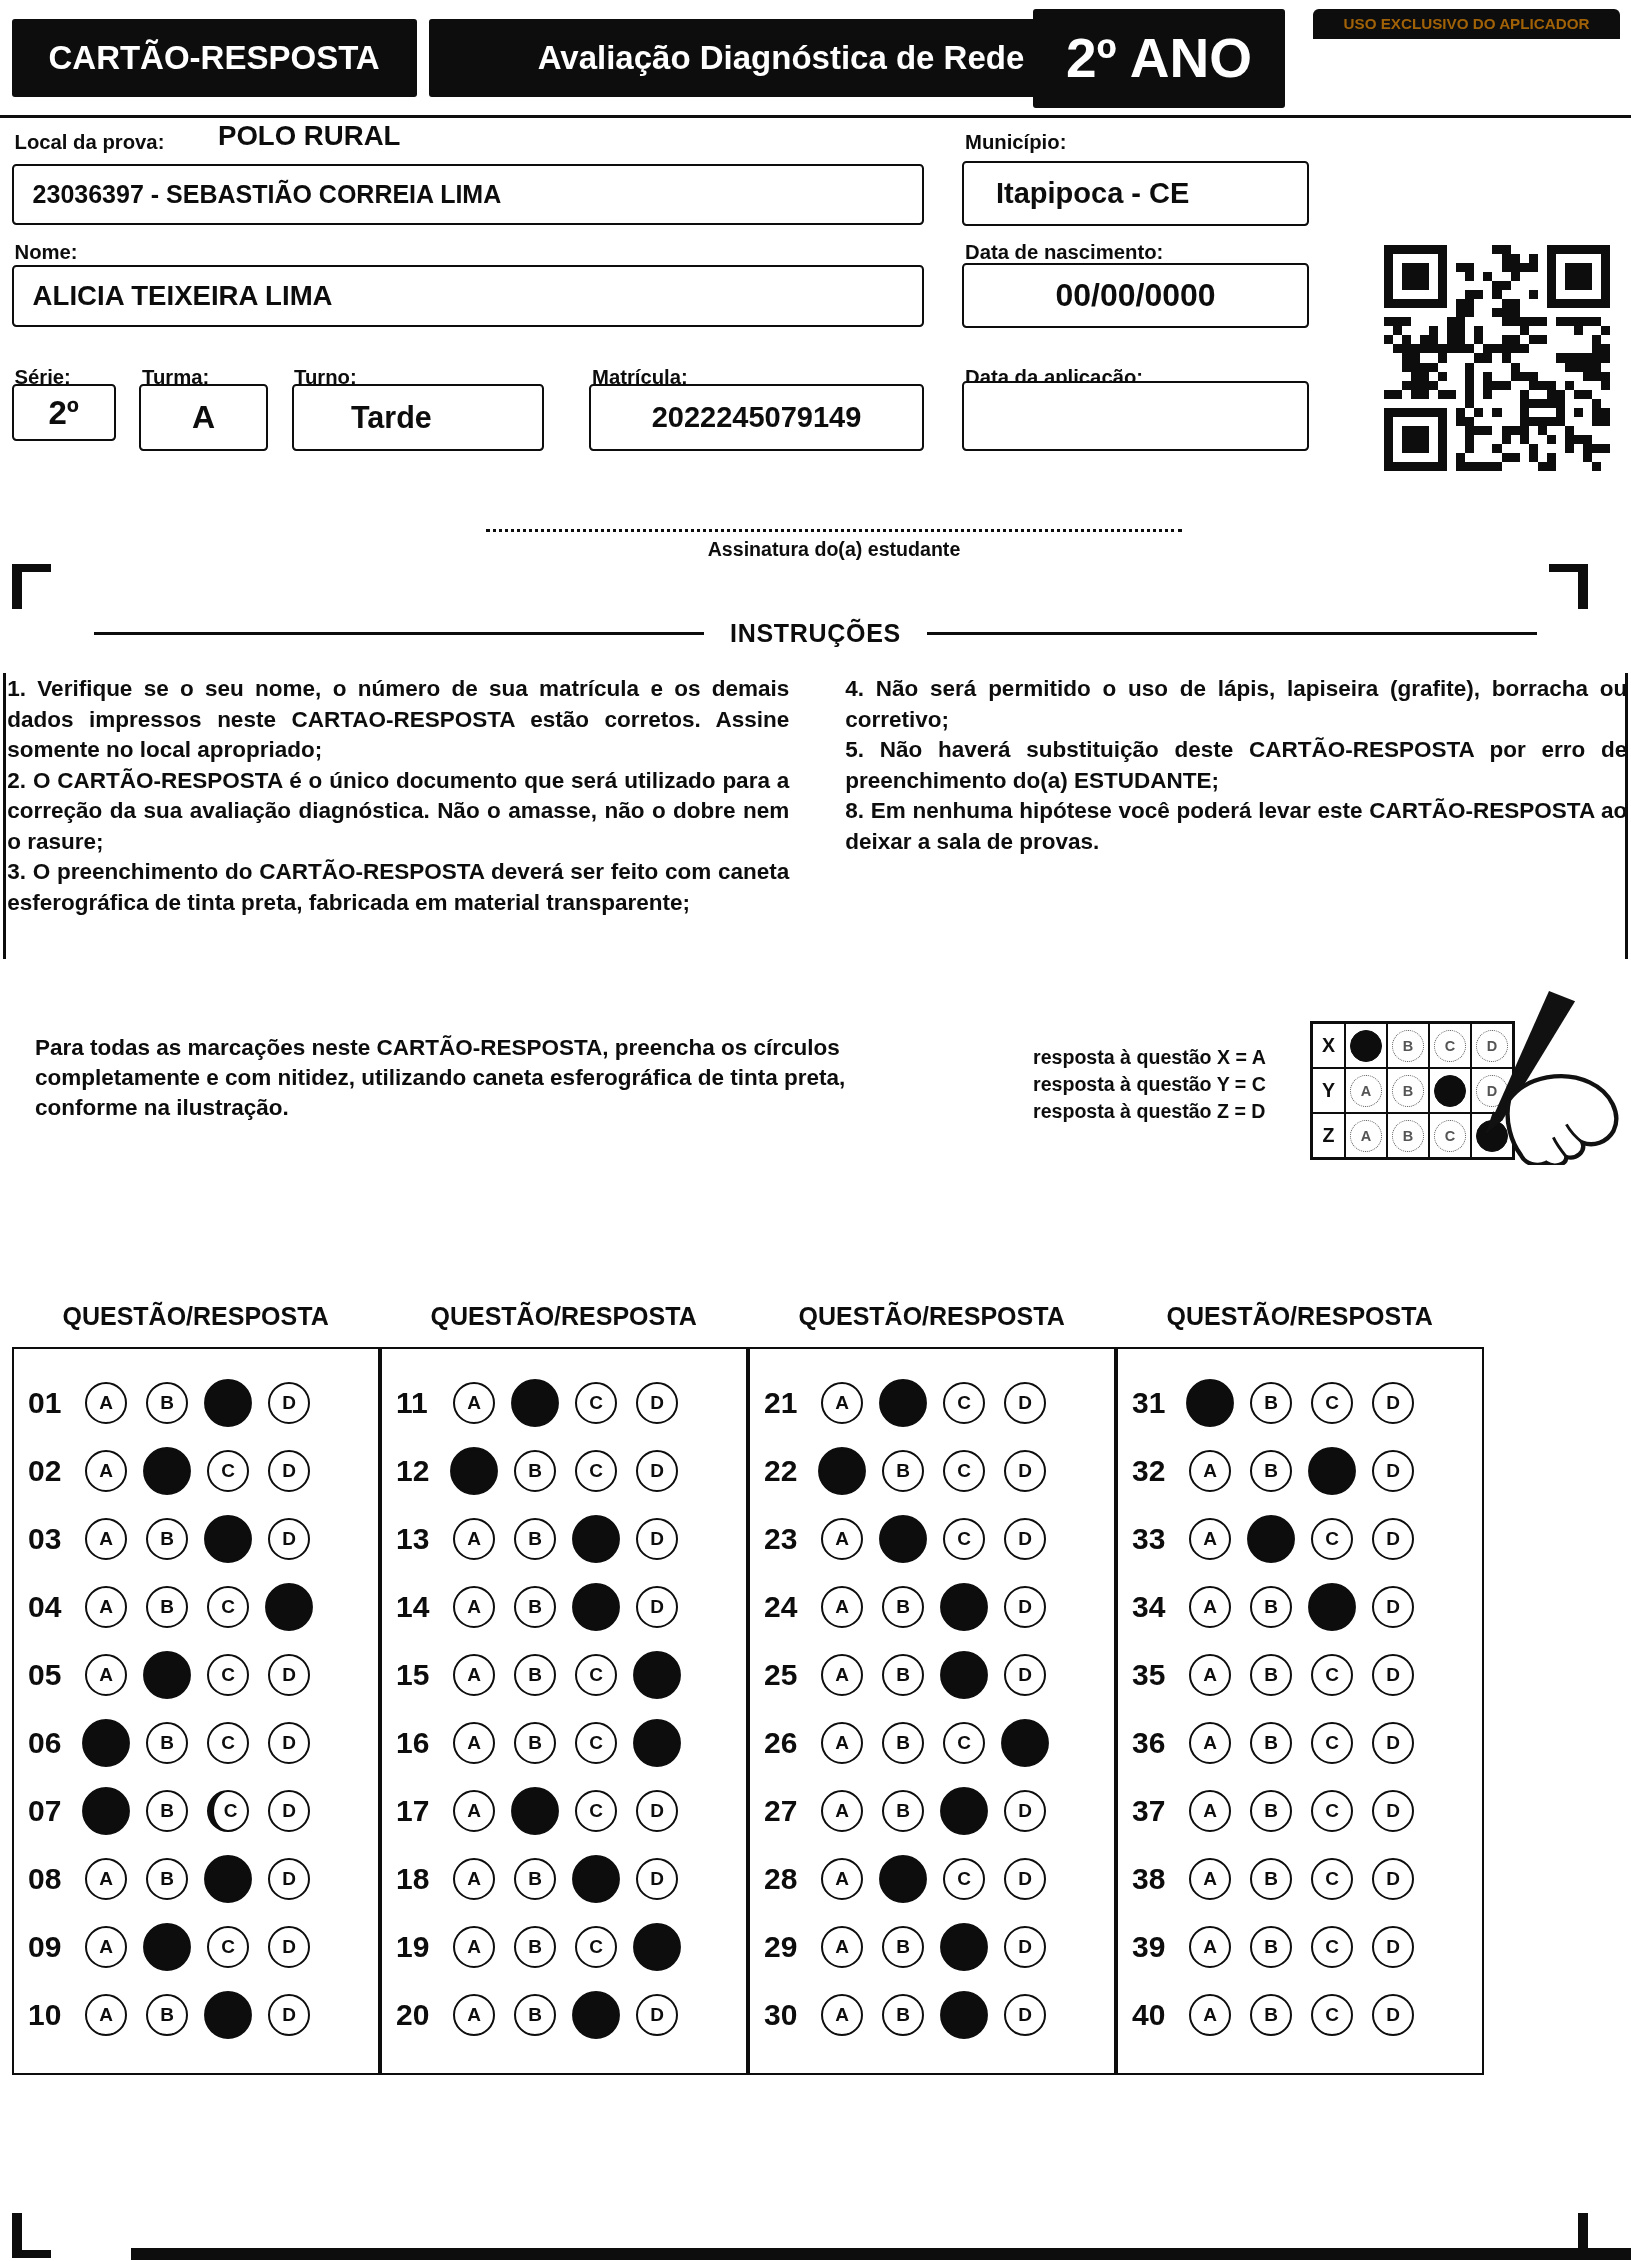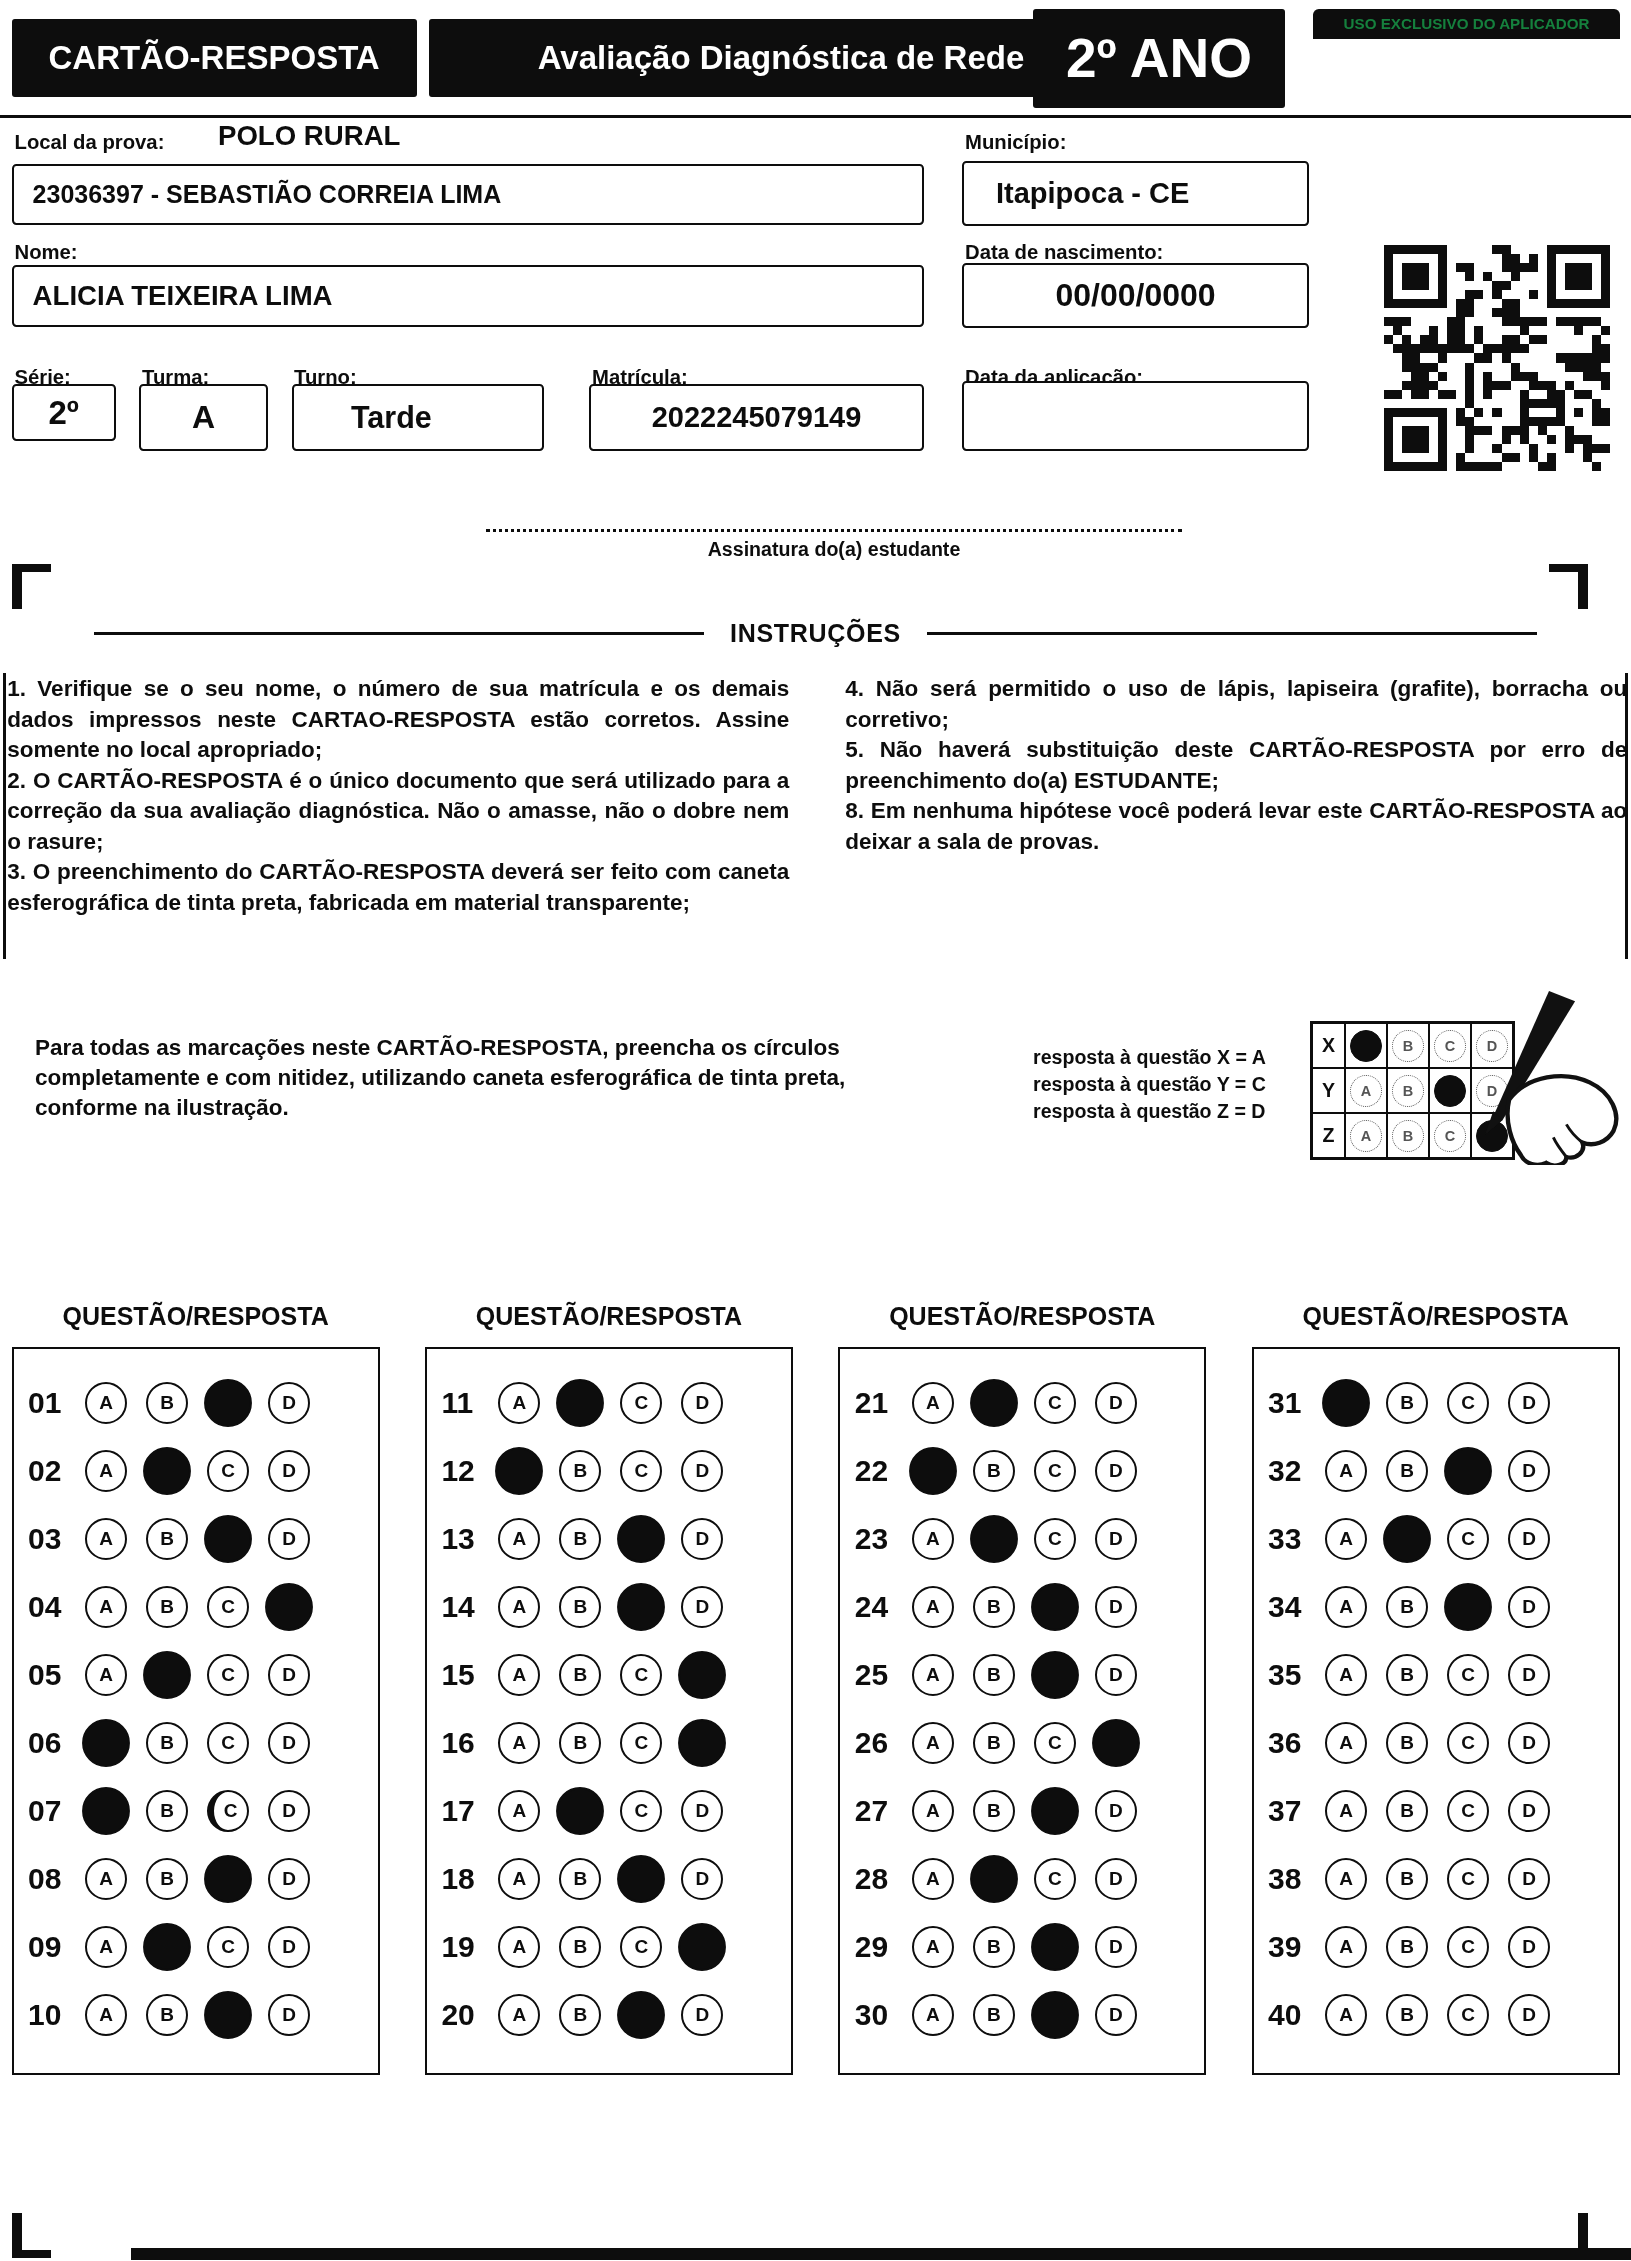--- a/index.html
+++ b/index.html
@@ -8,21 +8,21 @@
   .sheet { position:relative; width:1631px; height:2261px; background:#ffffff; overflow:hidden; margin:0 auto; }
   .abs { position:absolute; }
 
   
   .blackbox { background:#0d0d0d; color:#ffffff; display:flex; align-items:center; justify-content:center; font-weight:bold; border-radius:2.9px; }
   .hdr-title    { left:11.6px;  top:19px;  width:405px; height:78px; font-size:33px; }
   .hdr-subtitle { left:429px; top:19px;  width:704px; height:78px; font-size:33px; }
   .hdr-grade    { left:1033px; top:8.7px; width:252px; height:99px; font-size:55px; }
 
   .applicator { left:1313px; top:8.7px; width:307px; height:99px; }
-  .applicator-bar { height:30.5px; background:#0d0d0d; color:#15803d; font-weight:bold; font-size:15.2px; display:flex; align-items:center; justify-content:center; border-radius:5.8px 5.8px 0 0; }
+  .applicator-bar { height:30.5px; background:#0d0d0d; color:#a16207; font-weight:bold; font-size:15.2px; display:flex; align-items:center; justify-content:center; border-radius:5.8px 5.8px 0 0; }
   .applicator-body { height:68px; border:2.9px solid #0d0d0d; border-top:none; display:flex; align-items:center; justify-content:center; gap:7.3px; font-weight:bold; }
   .applicator-body .absent-label { font-size:19px; }
   .applicator-body .sim-label { font-size:16px; }
   .absent-circle { width:26px; height:26px; border:2.2px solid #0d0d0d; border-radius:50%; display:inline-block; background:#fff; }
 
   .hr-top { left:0; top:115px; width:1631px; height:2.9px; background:#0d0d0d; }
 
   
   .label { position:absolute; font-weight:bold; font-size:20.3px; }
   .fieldbox { position:absolute; border:2.9px solid #0d0d0d; border-radius:4.4px; display:flex; align-items:center; font-weight:bold; background:#fff; }
@@ -69,21 +69,21 @@
   .legend-line { font-size:19.6px; font-weight:bold; line-height:27px; }
 
   .ex-grid { left:1310px; top:1021px; display:grid; grid-template-columns:33px repeat(4,42px); grid-auto-rows:45px; border:2.2px solid #0d0d0d; background:#fff; }
   .ex-cell { border:1.5px solid #0d0d0d; display:flex; align-items:center; justify-content:center; }
   .ex-label { font-weight:bold; font-size:19.6px; }
   .ex-bubble { width:32px; height:32px; border:1.5px dotted #555; border-radius:50%; display:flex; align-items:center; justify-content:center; font-size:14.5px; font-weight:bold; color:#555; }
   .ex-bubble.filled { background:#0d0d0d; border:1.5px solid #0d0d0d; color:transparent; }
   .hand-wrap { left:1440px; top:991px; width:189px; height:174px; pointer-events:none; }
 
   
-  .ans-wrap { left:11.6px; top:1302px; width:1608px; display:flex; justify-content:space-between; }
+  .ans-wrap { left:11.6px; top:1302px; width:1608px; display:flex; justify-content:flex-start; }
   .ans-col { width:368px; }
   .ans-header { text-align:center; font-weight:bold; font-size:25px; height:29px; margin-bottom:16px; }
   .ans-box { border:2.2px solid #0d0d0d; height:728px; padding:19.6px 0 0 14.5px; background:#fff; }
   .ans-row { display:flex; align-items:center; height:68px; }
   .qnum { width:57px; font-size:30px; font-weight:bold; }
   .bubble { width:42px; height:42px; border:2.2px solid #0d0d0d; border-radius:50%; display:inline-flex; align-items:center; justify-content:center; font-size:19px; font-weight:bold; margin-right:19px; background:#fff; }
   .bubble.filled { background:#0d0d0d; border-color:#0d0d0d; color:transparent; transform:scale(1.14); }
   .bubble.partial { border-left:7.3px solid #0d0d0d; }
 </style>
 </head>

